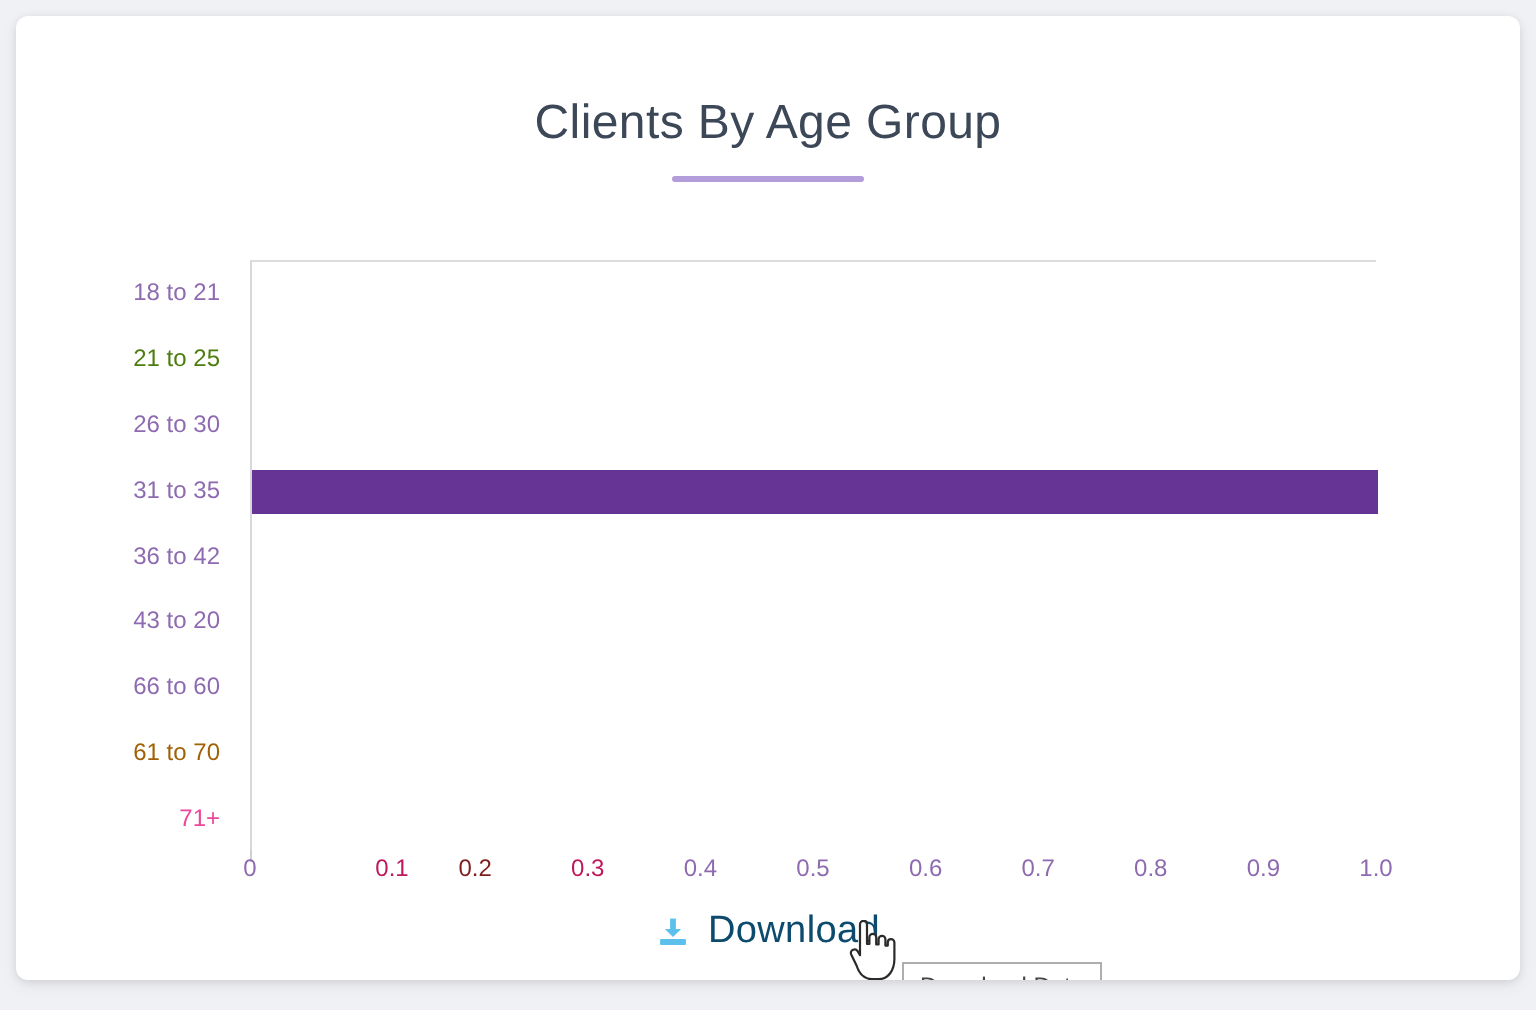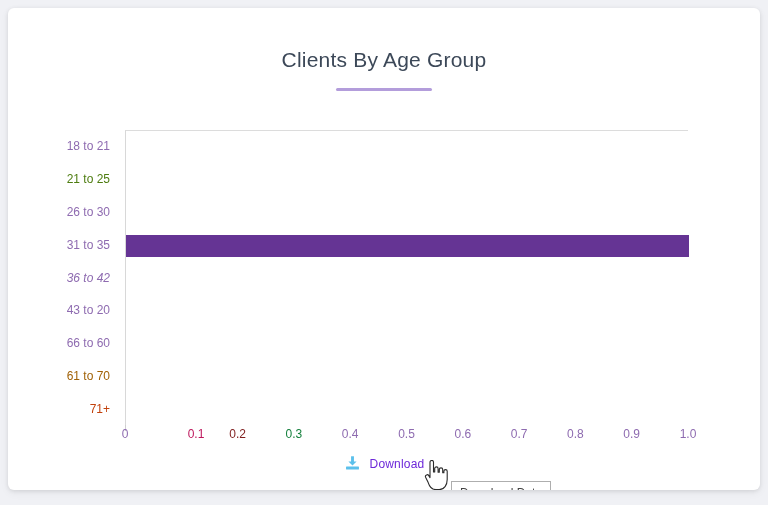--- a/index.html
+++ b/index.html
@@ -28,21 +28,21 @@
     overflow: hidden;
   }
 
   
   #card-title {
     position: absolute;
     left: 0;
     top: 40px;
     width: 752px;
     text-align: center;
-    font-size: 21px;
+    font-size: 24px;
     color: #3c4858;
     letter-spacing: 0.2px;
   }
   #title-underline {
     position: absolute;
     left: 328px;
     top: 80px;
     width: 96px;
     height: 3px;
     background: #b39ddb;
@@ -125,22 +125,22 @@
     align-items: center;
     justify-content: center;
     gap: 9px;
   }
   #download-icon {
     display: block;
     width: 17px;
     height: 17px;
   }
   #download-label {
-    font-size: 12px;
-    color: #6d28d9;
+    font-size: 19px;
+    color: #0c4a6e;
     letter-spacing: 0.2px;
   }
 
   
   #download-tooltip {
     position: absolute;
     left: 443px;
     top: 473px;
     padding: 3px 8px 4px 8px;
     background: #ffffff;
@@ -167,39 +167,39 @@
   <div id="card-title">Clients By Age Group</div>
   <div id="title-underline"></div>
 
   <div id="plot-wrap">
 
     <div id="y-axis-labels">
         <div class="y-row" style="top: 10.3889px; color: rgb(142, 107, 176);">18 to 21</div>
         <div class="y-row" style="top: 43.1667px; color: #4d7c0f;">21 to 25</div>
         <div class="y-row" style="top: 75.9444px; color: rgb(142, 107, 176);">26 to 30</div>
         <div class="y-row" style="top: 108.722px; color: rgb(142, 107, 176);">31 to 35</div>
-        <div class="y-row" style="top: 141.5px; color: rgb(142, 107, 176); font-style: italic;">36 to 42</div>
+        <div class="y-row" style="top: 141.5px; color: rgb(142, 107, 176);">36 to 42</div>
         <div class="y-row" style="top: 174.278px; color: rgb(142, 107, 176);">43 to 20</div>
         <div class="y-row" style="top: 207.056px; color: rgb(142, 107, 176);">66 to 60</div>
         <div class="y-row" style="top: 239.833px; color: #a16207;">61 to 70</div>
-        <div class="y-row" style="top: 272.611px; color: #c2410c;">71+</div>
+        <div class="y-row" style="top: 272.611px; color: #ec4899;">71+</div>
       </div>
 
     <div id="plot-area">
       <div id="bars-layer">
           <div class="bar" style="left: 0px; top: 103.722px; width: 563px; height: 22px; background: rgb(101, 52, 148);"></div>
         </div>
     </div>
 
     <div id="x-zero-tick"></div>
     <div id="x-axis-labels">
         <span class="x-tick" style="left: 0px; color: rgb(142, 107, 176);">0</span>
         <span class="x-tick" style="left: 71px; color: #be185d;">0.1</span>
         <span class="x-tick" style="left: 112.6px; color: #7f1d1d;">0.2</span>
-        <span class="x-tick" style="left: 168.9px; color: #15803d;">0.3</span>
+        <span class="x-tick" style="left: 168.9px; color: #be185d;">0.3</span>
         <span class="x-tick" style="left: 225.2px; color: rgb(142, 107, 176);">0.4</span>
         <span class="x-tick" style="left: 281.5px; color: rgb(142, 107, 176);">0.5</span>
         <span class="x-tick" style="left: 337.8px; color: rgb(142, 107, 176);">0.6</span>
         <span class="x-tick" style="left: 394.1px; color: rgb(142, 107, 176);">0.7</span>
         <span class="x-tick" style="left: 450.4px; color: rgb(142, 107, 176);">0.8</span>
         <span class="x-tick" style="left: 506.7px; color: rgb(142, 107, 176);">0.9</span>
         <span class="x-tick" style="left: 563px; color: rgb(142, 107, 176);">1.0</span>
       </div>
 
   </div>

